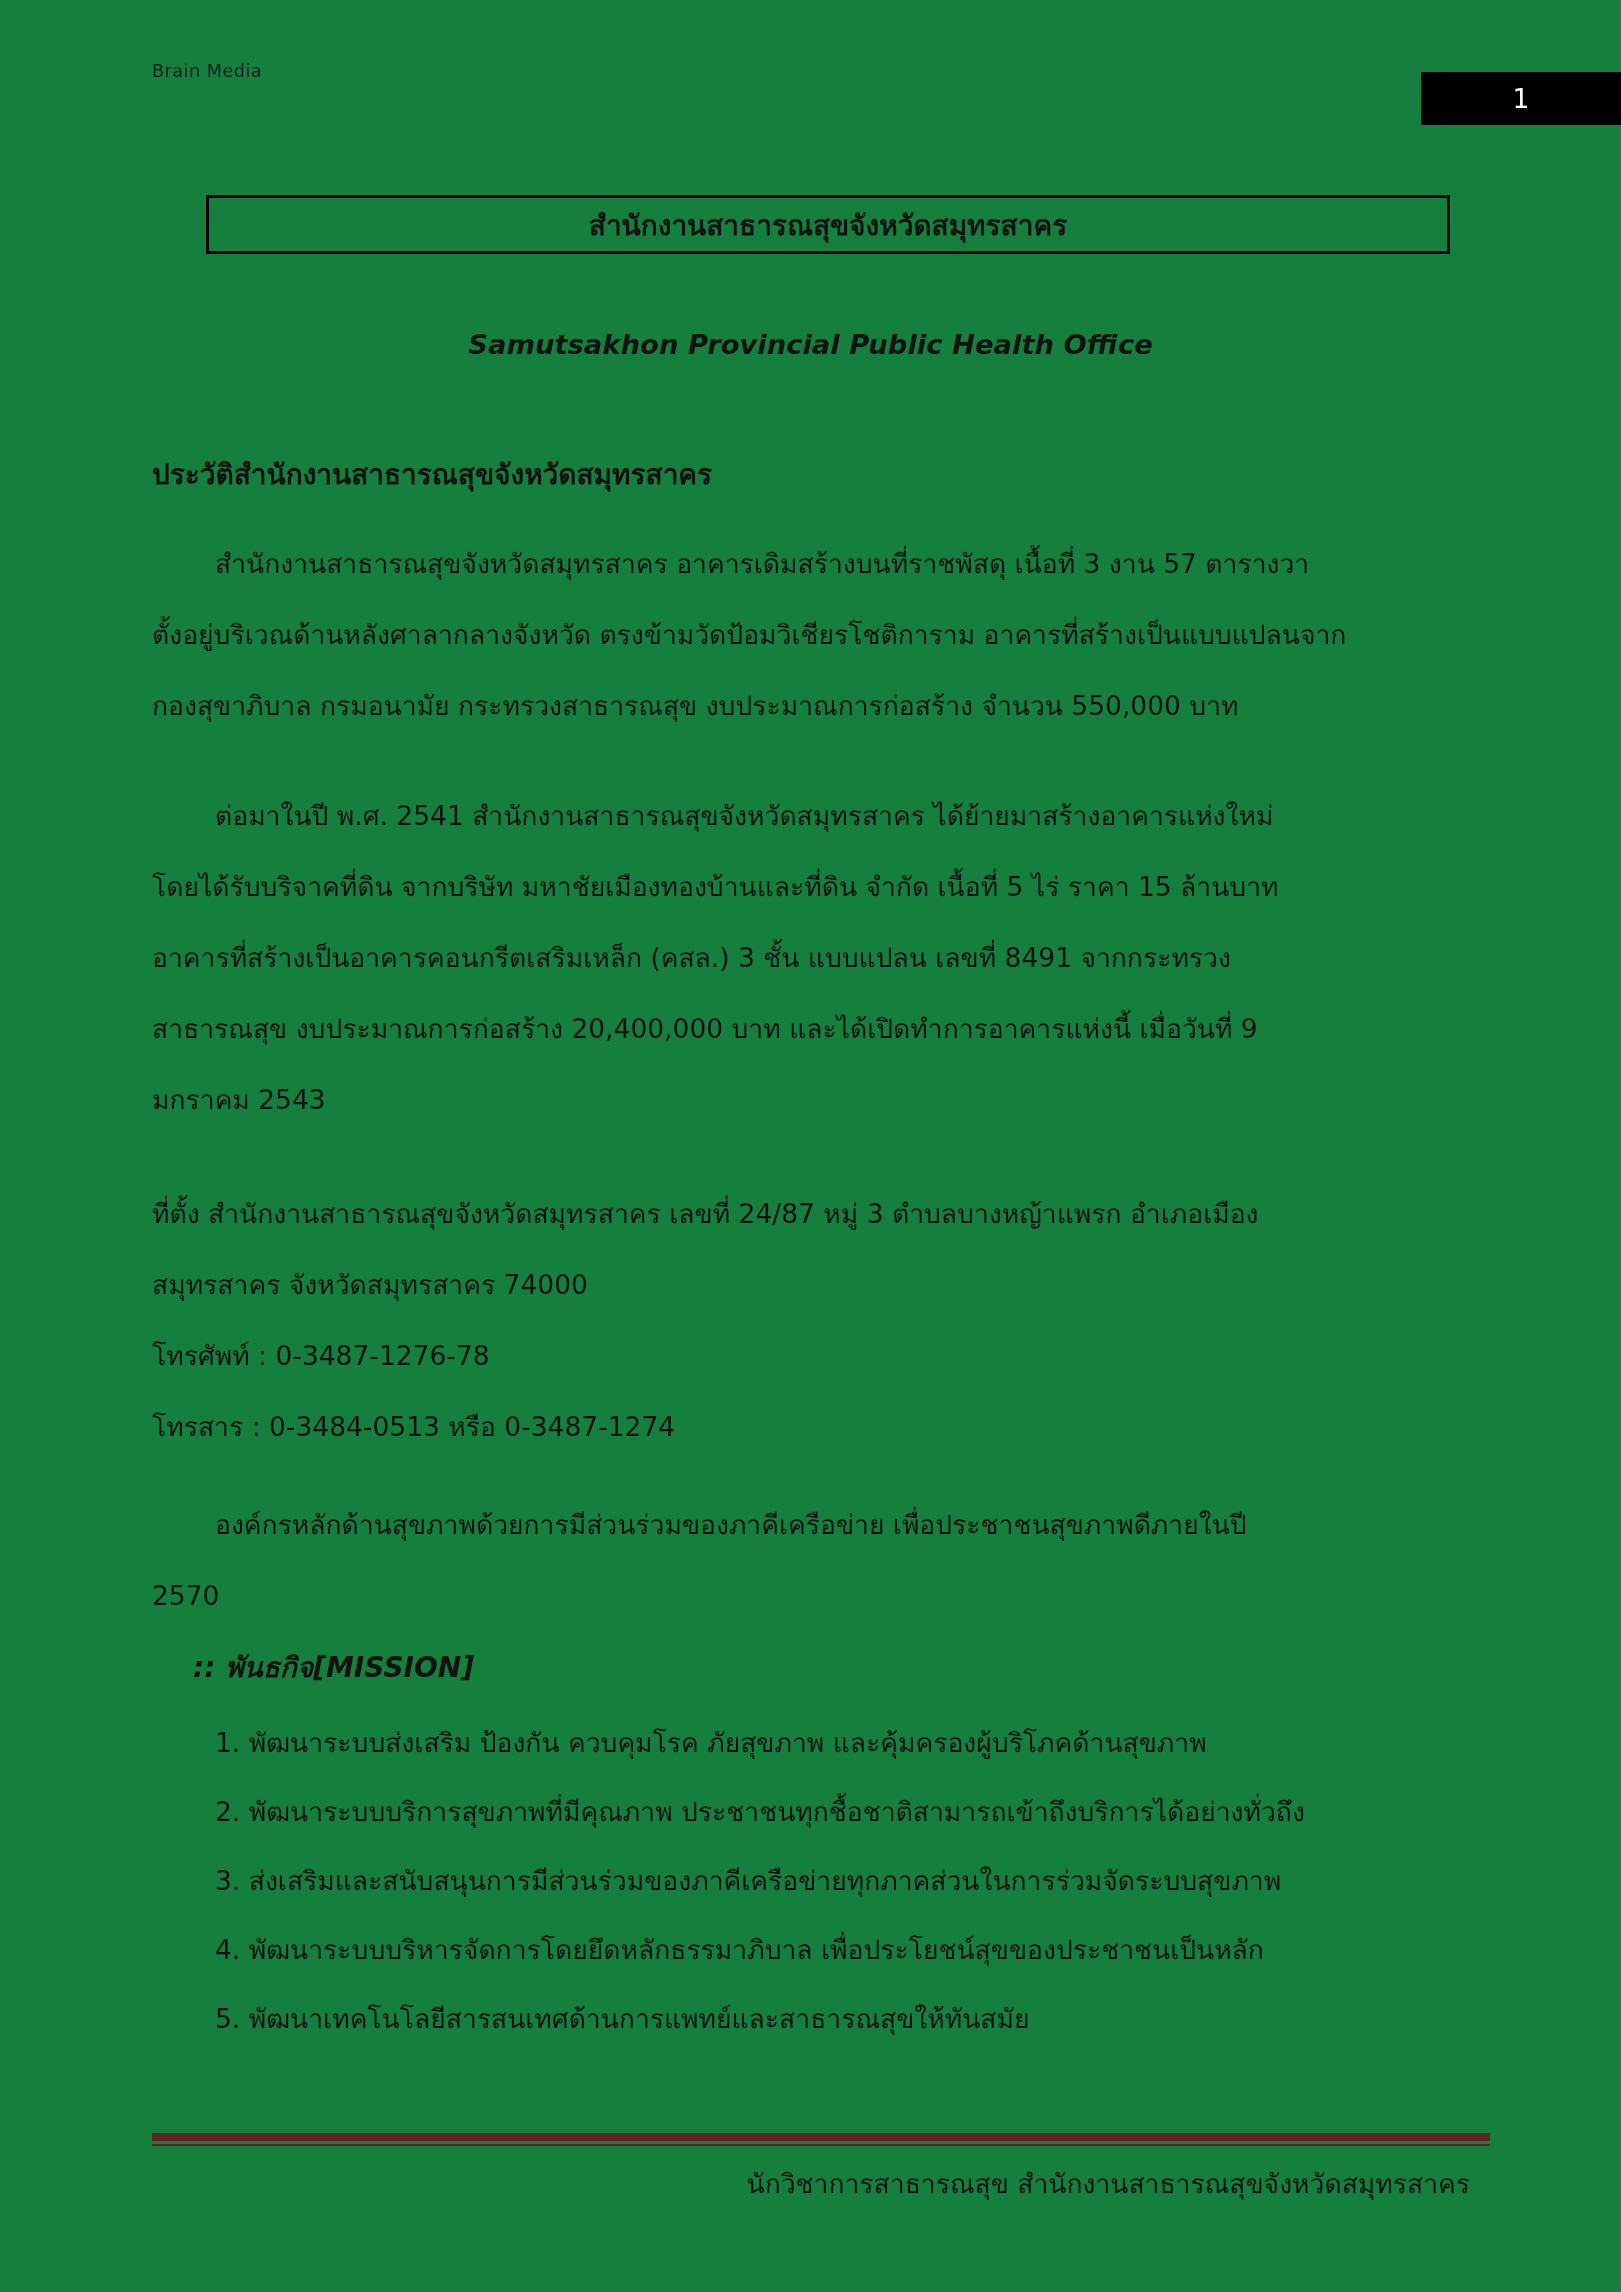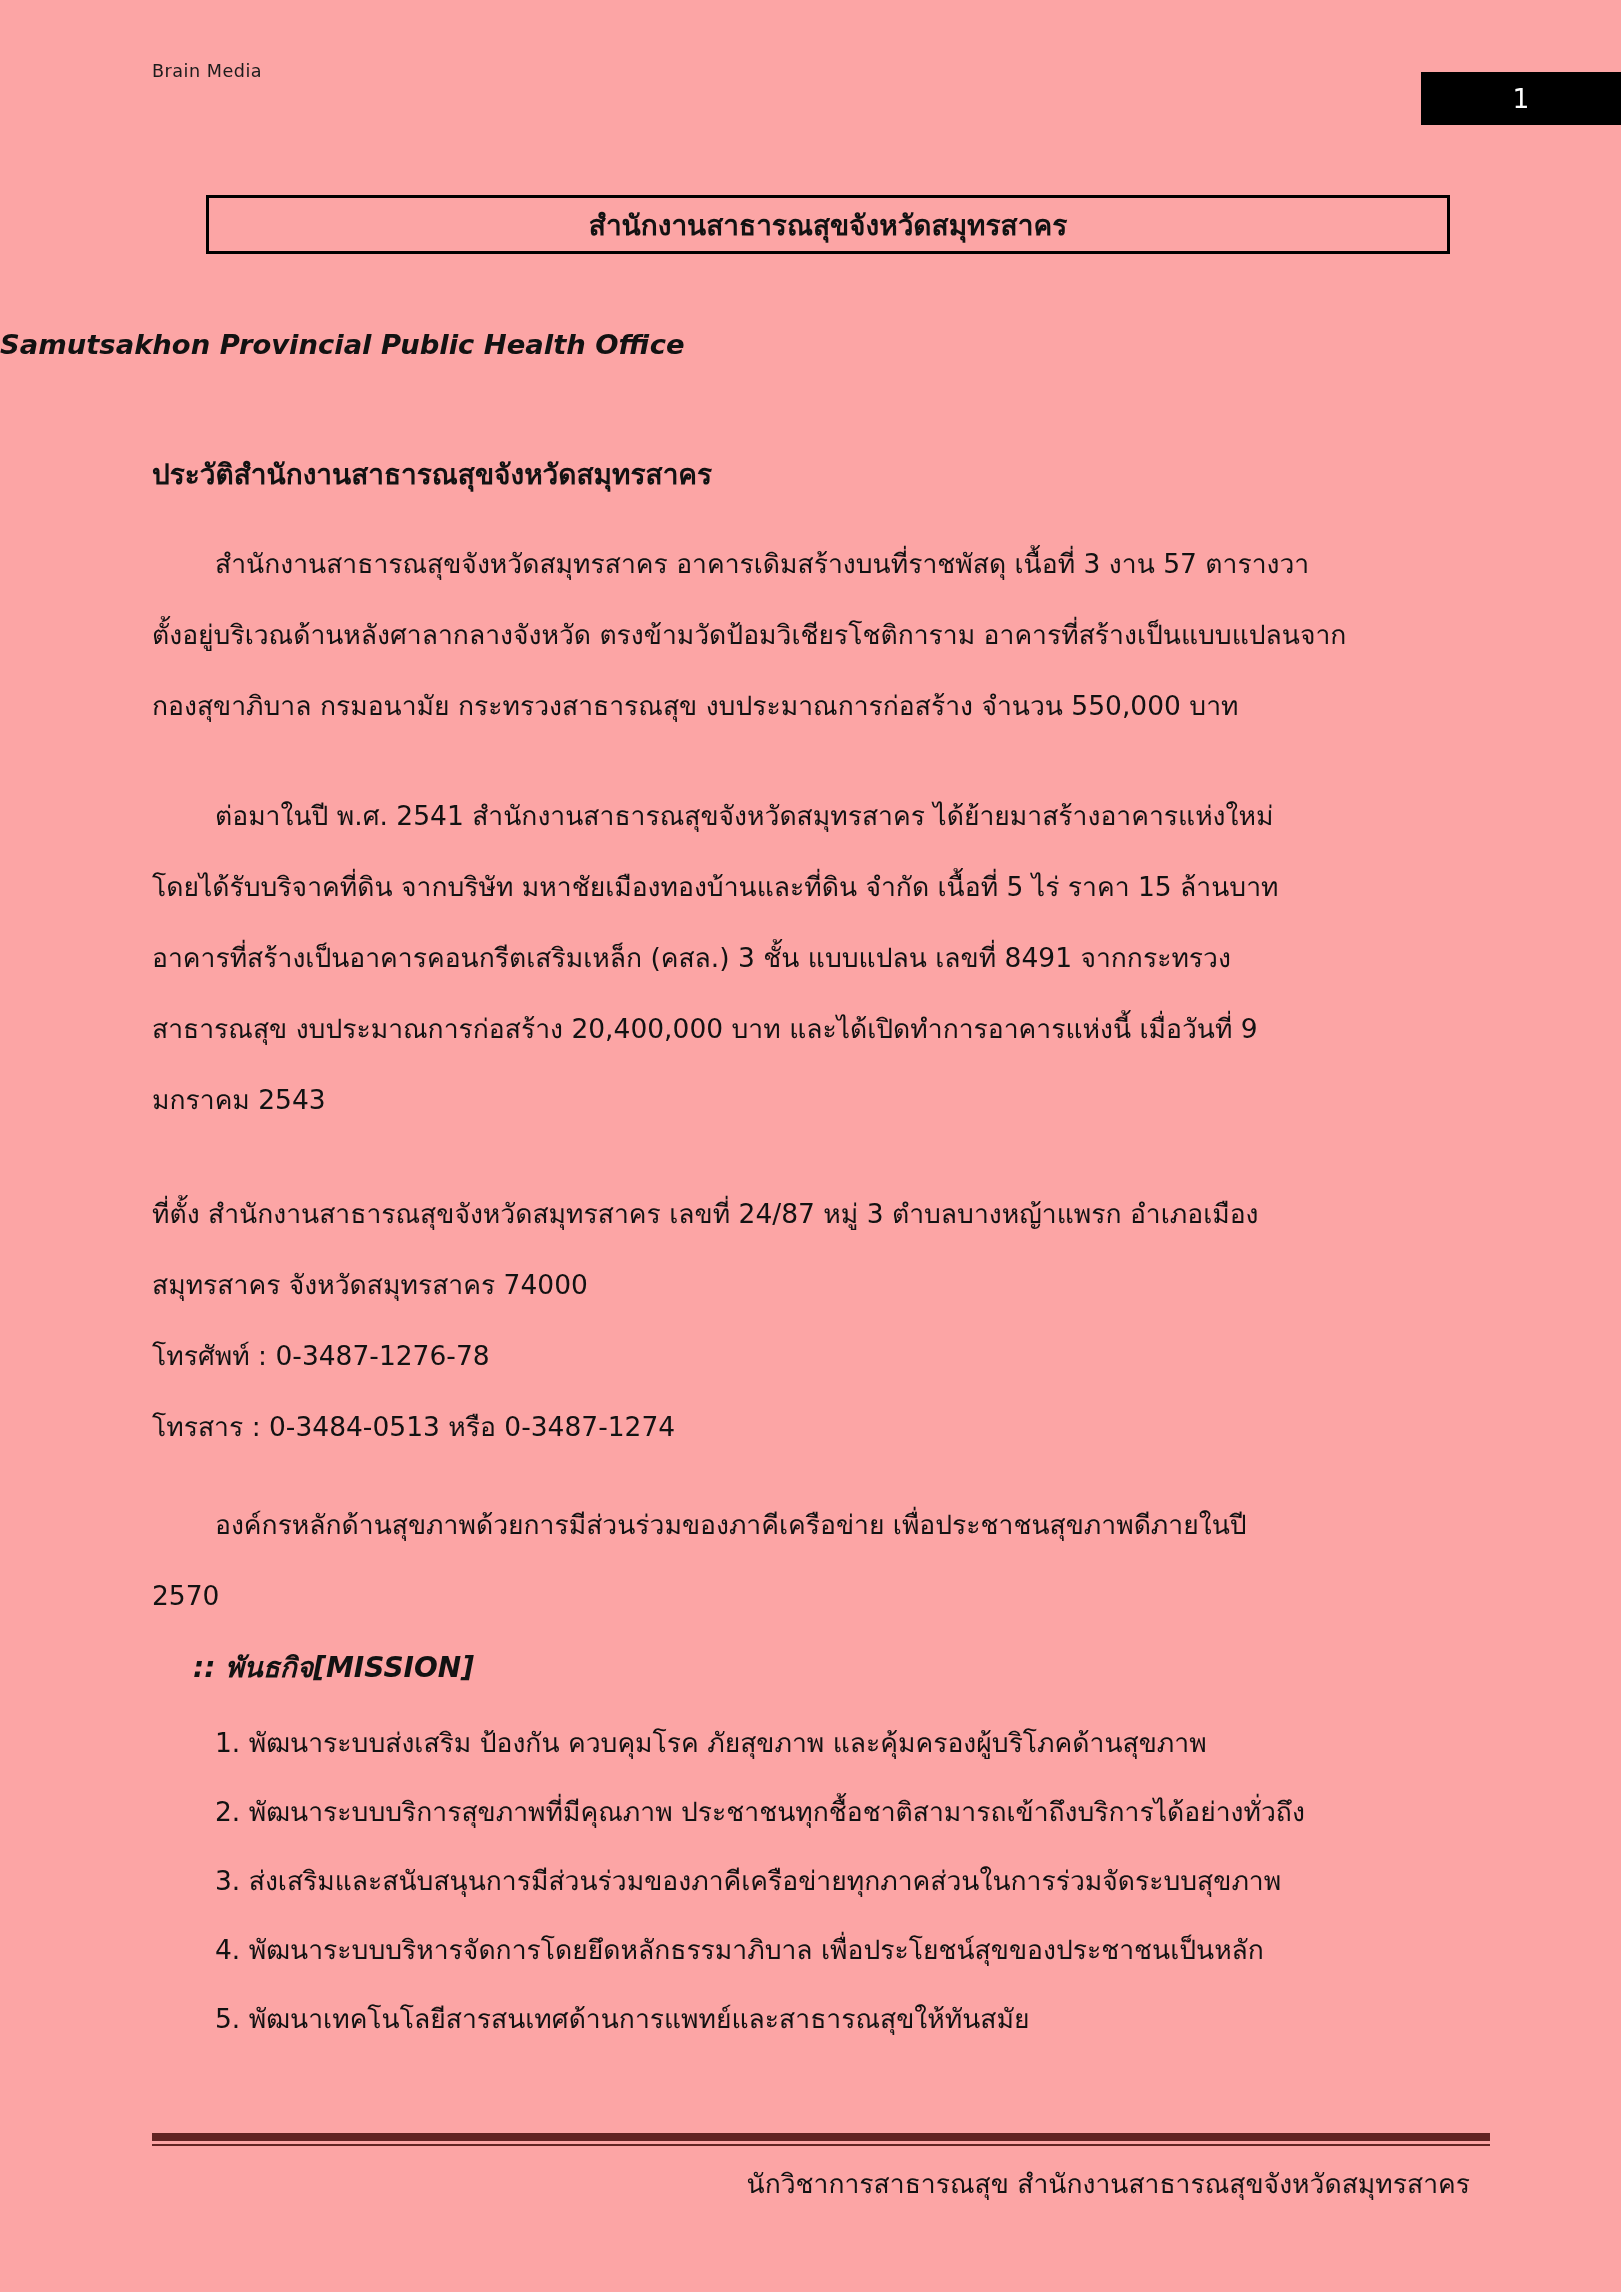--- a/index.html
+++ b/index.html
@@ -1,20 +1,20 @@
 <!DOCTYPE html>
 <html><head>
 <meta charset="utf-8">
 <style>
   html,body { margin:0; padding:0; background:#e8e8e8; }
   .page {
     position:relative;
     width:1621px; height:2293px;
     margin:0 auto;
-    background:#fca5a5;
+    background:#15803d;
     font-family:"DejaVu Sans","Liberation Sans",sans-serif;
     color:#121212;
     overflow:hidden;
   }
   .brand {
     position:absolute; left:152px; top:61px;
     font-size:17.6px; letter-spacing:0.5px; color:#1c1c1c;
   }
   .pagenum-box {
     position:absolute; right:0; top:72px;
@@ -23,21 +23,21 @@
   }
   .pagenum-box span { color:#fff; font-size:26.5px; }
   .titlebox {
     position:absolute; left:206px; right:171px; top:195px;
     height:53px; border:3.9px solid #000;
     display:flex; align-items:center; justify-content:center;
     font-weight:bold; font-size:28px;text-align:right;
   }
   .subtitle {
     position:absolute; left:0; right:0; top:329px;
-    font-style:italic; font-weight:bold;
+    text-align:center; font-style:italic; font-weight:bold;
     font-size:27.4px;
   }
   .content {
     position:absolute; left:152px; top:454px; width:1319px;
   }
   .sec-heading { font-weight:bold; font-size:28px; line-height:41px; margin:0; }
   .para { margin:0; }
   .line { font-size:26.5px; line-height:71px; white-space:nowrap; }
   .indent { padding-left:63px; }
   .p1 { margin-top:33px; }

